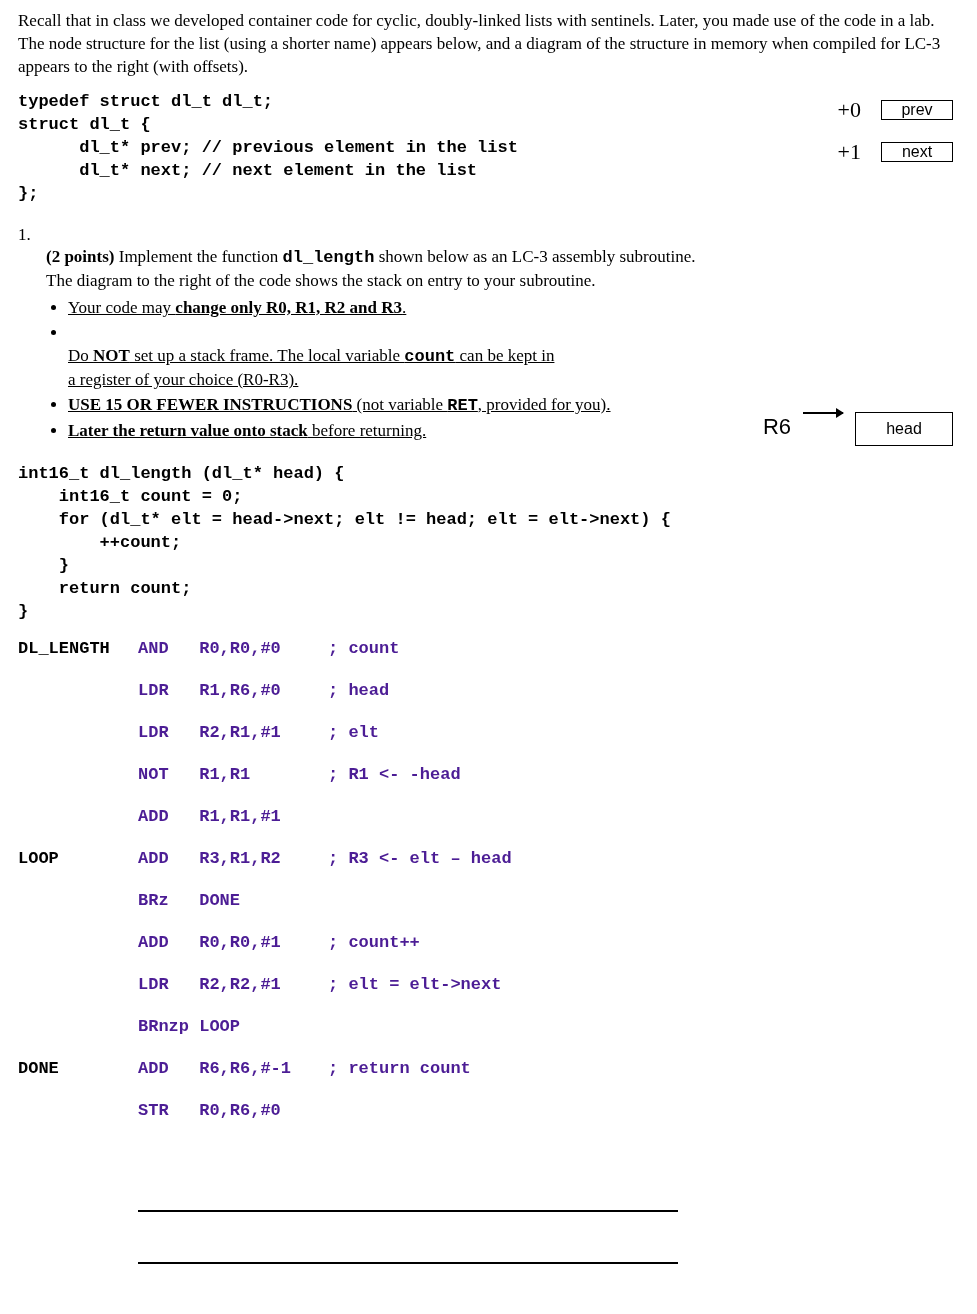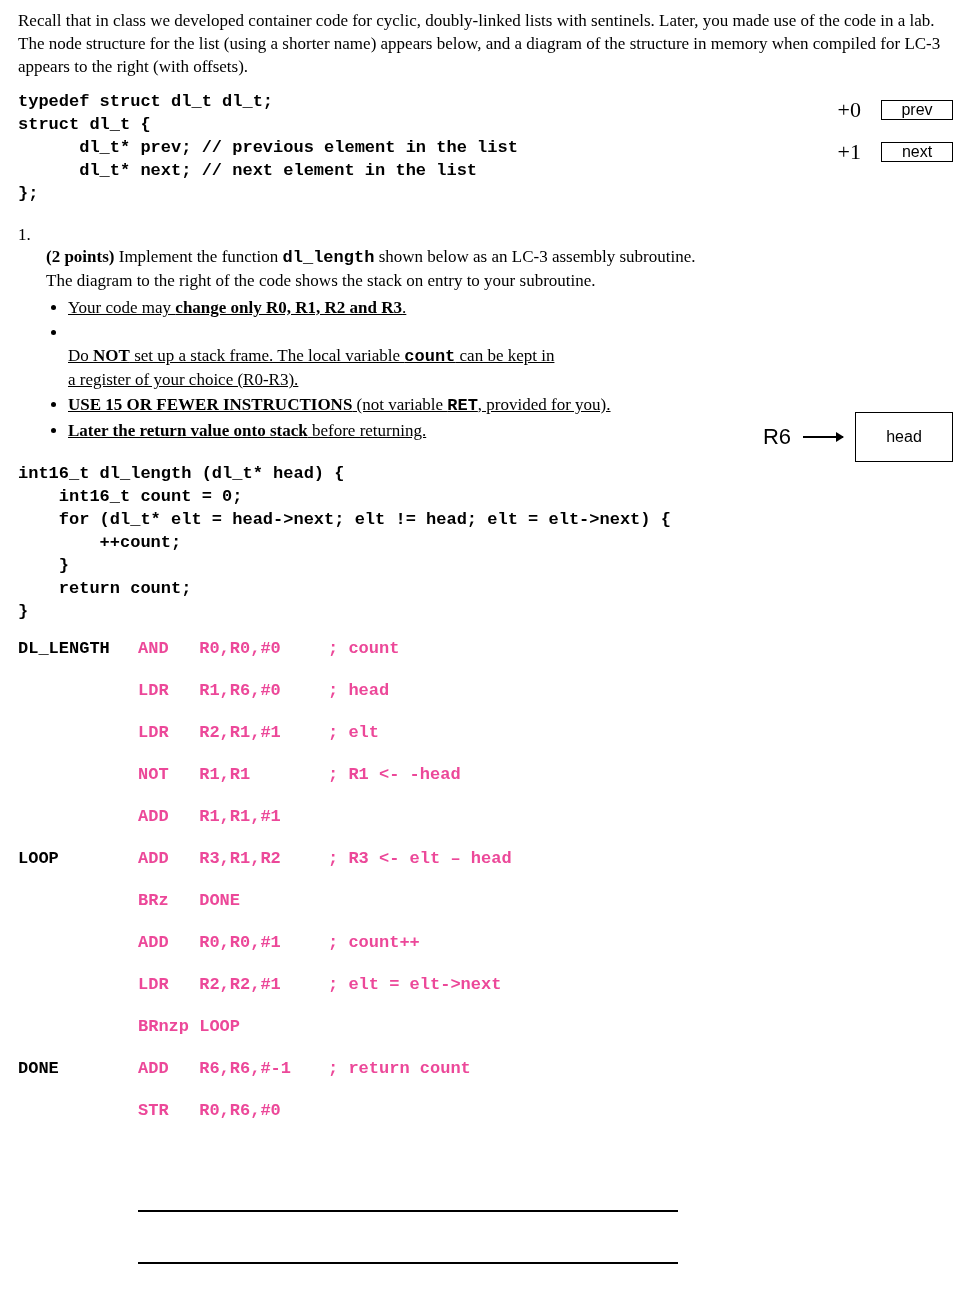--- a/index.html
+++ b/index.html
@@ -7,21 +7,21 @@
       font-family: "Times New Roman", Times, serif;
       font-size: 17px;
       background: #fff;
       color: #000;
       width: 977px;
       padding: 10px 18px 20px 18px;
       position: relative;
       line-height: 1.35;
     }
     .mono { font-family: "Courier New", Courier, monospace; }
-    .red { color: #ec4899; }
+    .red { color: #4c1d95; }
     .intro { white-space: normal; margin-bottom: 12px; }
     .diagram-top {
       position: absolute;
       right: 24px;
       top: 95px;
       display: flex;
       flex-direction: column;
       gap: 12px;
     }
     .diag-row { display: flex; align-items: center; gap: 20px; }
@@ -46,36 +46,35 @@
     .q1-head { display: flex; gap: 8px; }
     .q1-num { width: 20px; flex: 0 0 auto; }
     .q1-body { flex: 1; }
     .bullets { margin: 4px 0 0 22px; text-decoration: underline; }
     .bullets li { margin: 2px 0; list-style: disc; }
     .stack-diag {
       position: absolute;
       right: 24px;
       top: 412px;
       display: flex;
-      align-items: center;
       gap: 12px;
     }
     .r6 { font-size: 22px; font-family: Arial, sans-serif; }
     .arrow {
       width: 40px; height: 2px; background: #000; position: relative;
     }
     .arrow::after {
       content: ""; position: absolute; right: -1px; top: -4px;
       border-left: 8px solid #000;
       border-top: 5px solid transparent;
       border-bottom: 5px solid transparent;
     }
     .headbox {
       border: 1.5px solid #000;
-      width: 98px; height: 50px;
+      width: 98px; height: 34px;
       display: flex; align-items: center; justify-content: center;
       font-family: Arial, sans-serif; font-size: 16px;
     }
     .asm {
       font-family: "Courier New", Courier, monospace;
       font-weight: bold;
       white-space: pre;
       margin-top: 14px;
     }
     .asm-row { display: flex; height: 42px; align-items: flex-start; }

